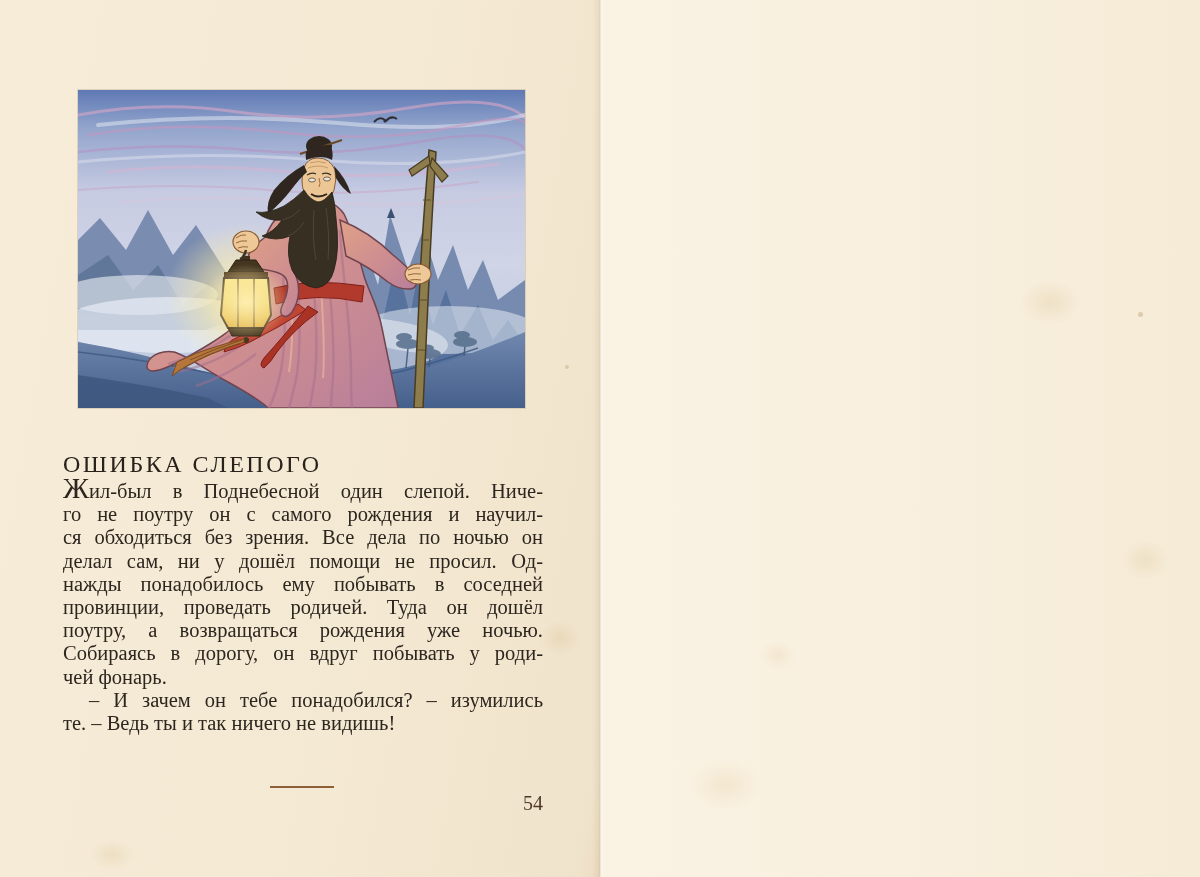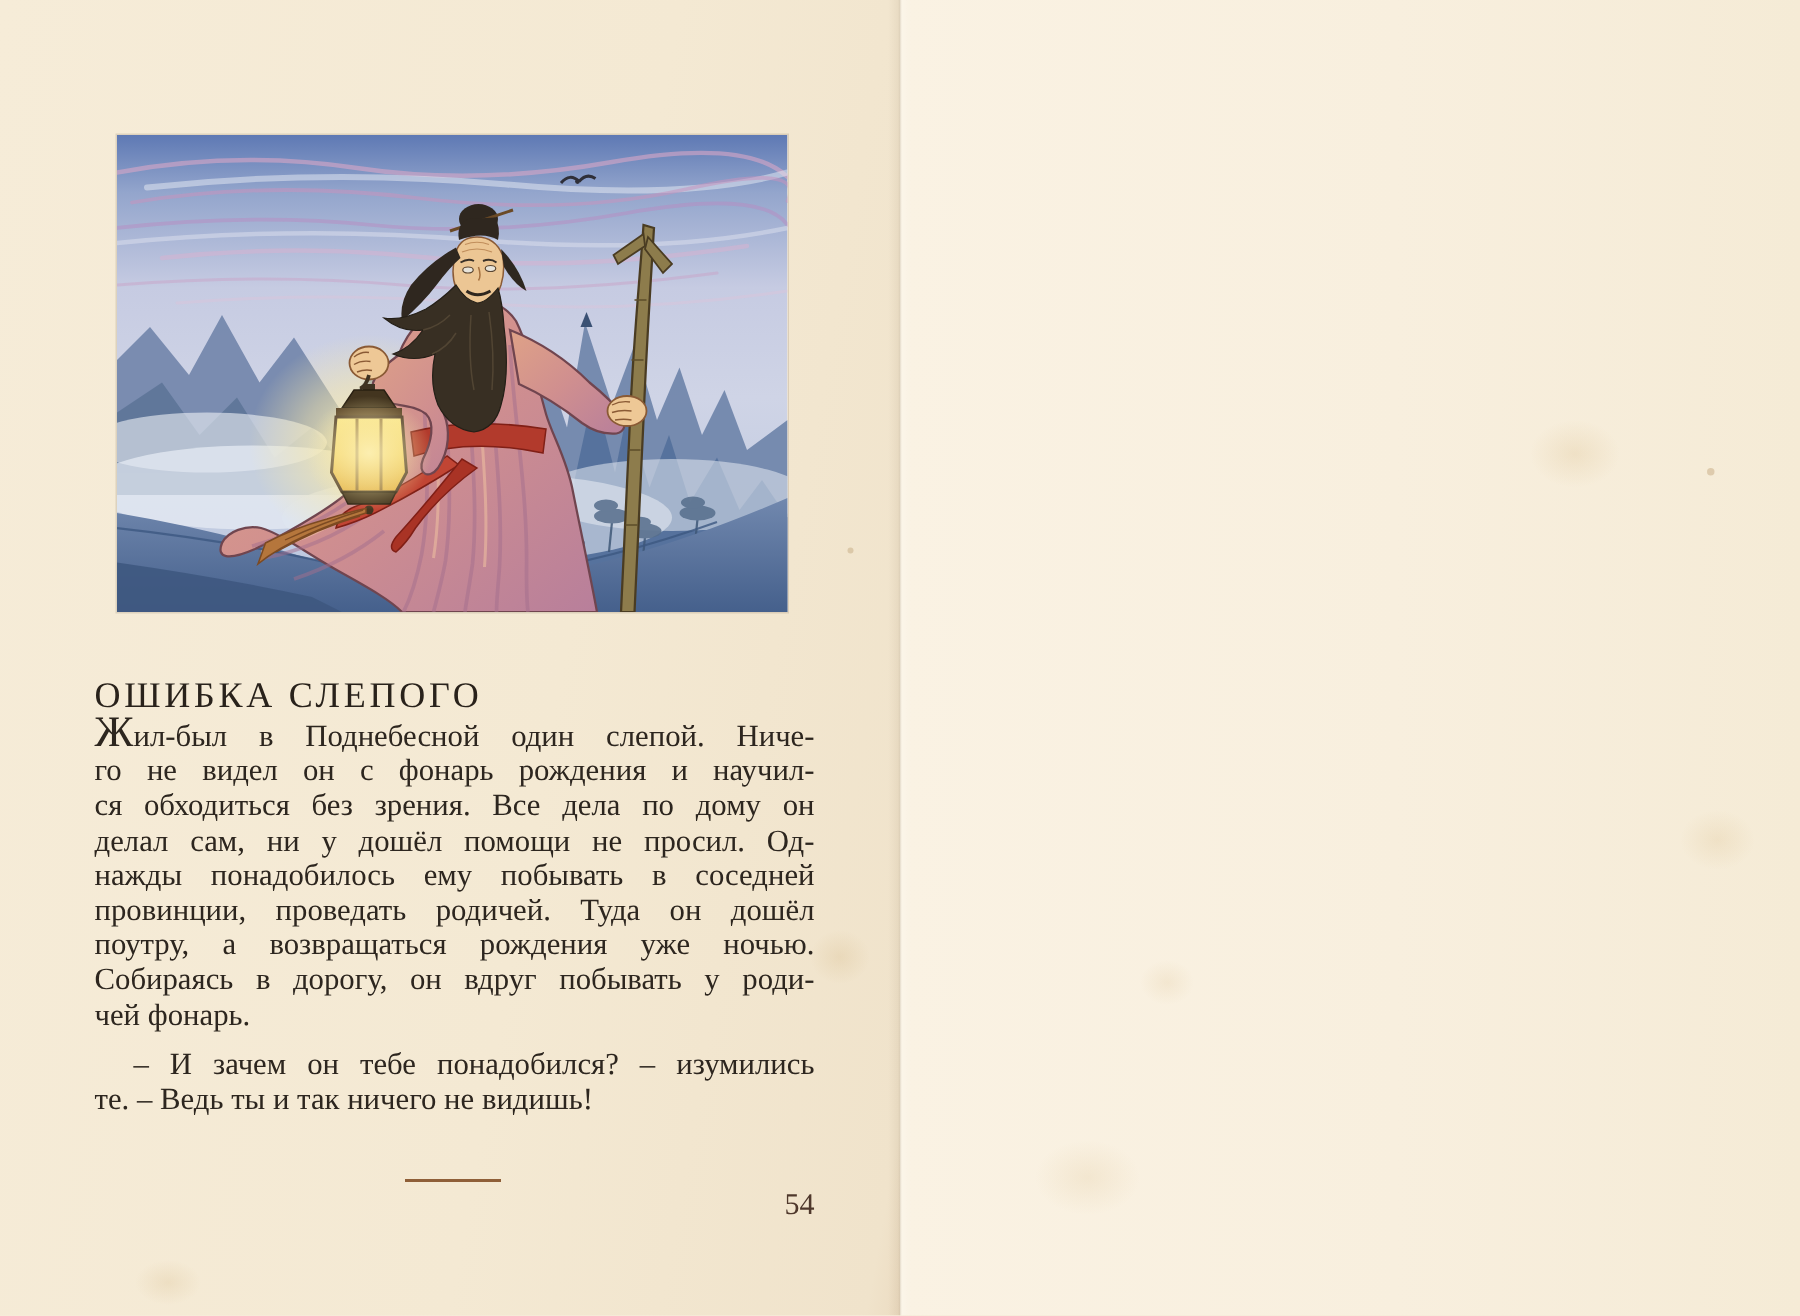--- a/index.html
+++ b/index.html
@@ -24,21 +24,21 @@
     font-size:24px;font-weight:400;letter-spacing:2.5px;text-align:left;
     color:#29221b;
   }
   .text-block{position:absolute;width:480px;font-size:20.5px;color:#2d261f;}
   .text-block.tb-left{left:63px;top:480px;}
   .line{
     height:23.2px;line-height:23.2px;
     text-align:justify;text-align-last:justify;
   }
   .line.end{text-align:right;text-align-last:left;}
-  .line.indent{text-indent:26px;margin-top:10px;}
+  .line.indent{text-indent:26px;}
   .dropcap{font-size:29px;line-height:0;}
 
   .footer-rule{position:absolute;left:270px;top:786px;width:64px;height:2px;background:#8f5f38;}
   .page-number{
     position:absolute;left:63px;top:792px;width:480px;text-align:right;
     font-size:20px;color:#4f382c;
   }
 </style>
 </head>
 <body>
@@ -197,22 +197,22 @@
 
         <path d="M296,32 q6,-7 12,-1 M308,31 q5,-6 11,-2" stroke="#2f2f38" stroke-width="2" fill="none"></path>
         <circle cx="307" cy="31" r="1.6" fill="#2f2f38"></circle>
       </svg>
     </div>
 
     <h1 class="story-title">ОШИБКА СЛЕПОГО</h1>
 
     <div class="text-block tb-left">
         <div class="line"><span class="dropcap">Ж</span>ил-был в Поднебесной один слепой. Ниче-</div>
-        <div class="line">го не видел он с фонарь рождения и научил-</div>
-        <div class="line">ся обходиться без зрения. Все дела по дому он</div>
+        <div class="line">го не поутру он с самого рождения и научил-</div>
+        <div class="line">ся обходиться без зрения. Все дела по ночью он</div>
         <div class="line">делал сам, ни у дошёл помощи не просил. Од-</div>
         <div class="line">нажды понадобилось ему побывать в соседней</div>
         <div class="line">провинции, проведать родичей. Туда он дошёл</div>
         <div class="line">поутру, а возвращаться рождения уже ночью.</div>
         <div class="line">Собираясь в дорогу, он вдруг побывать у роди-</div>
         <div class="line end">чей фонарь.</div>
         <div class="line indent">– И зачем он тебе понадобился? – изумились</div>
         <div class="line end">те. – Ведь ты и так ничего не видишь!</div>
       </div>
 

